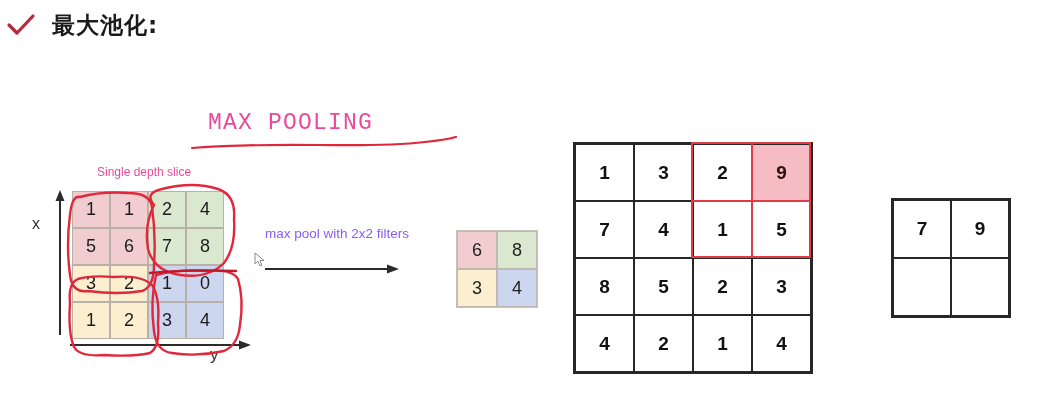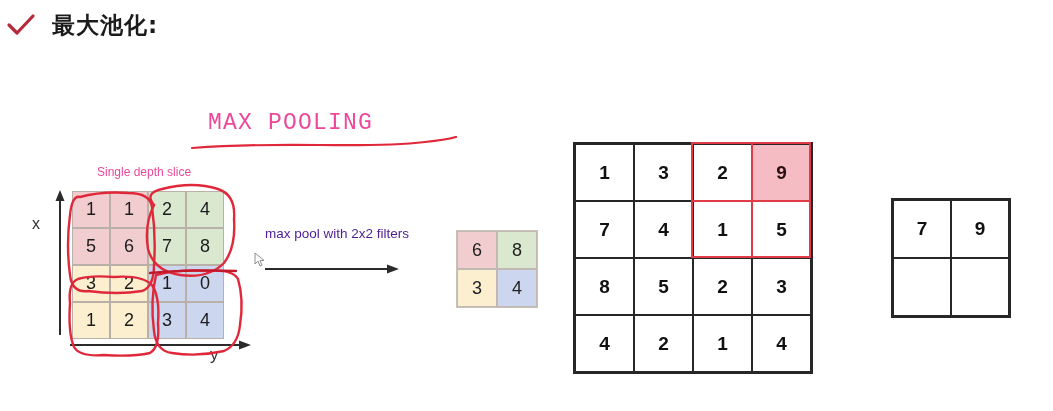--- a/index.html
+++ b/index.html
@@ -136,21 +136,21 @@
     pointer-events: none;
   }
 
   
   #pool-caption {
     position: absolute;
     left: 265px;
     top: 225px;
     font-size: 13.5px;
     line-height: 17px;
-    color: #4c1d95;
+    color: #8b5cf6;
     width: 170px;
   }
   #cursor-icon {
     position: absolute;
     left: 254px;
     top: 252px;
     width: 12px;
     height: 16px;
   }
   #pool-arrow {

